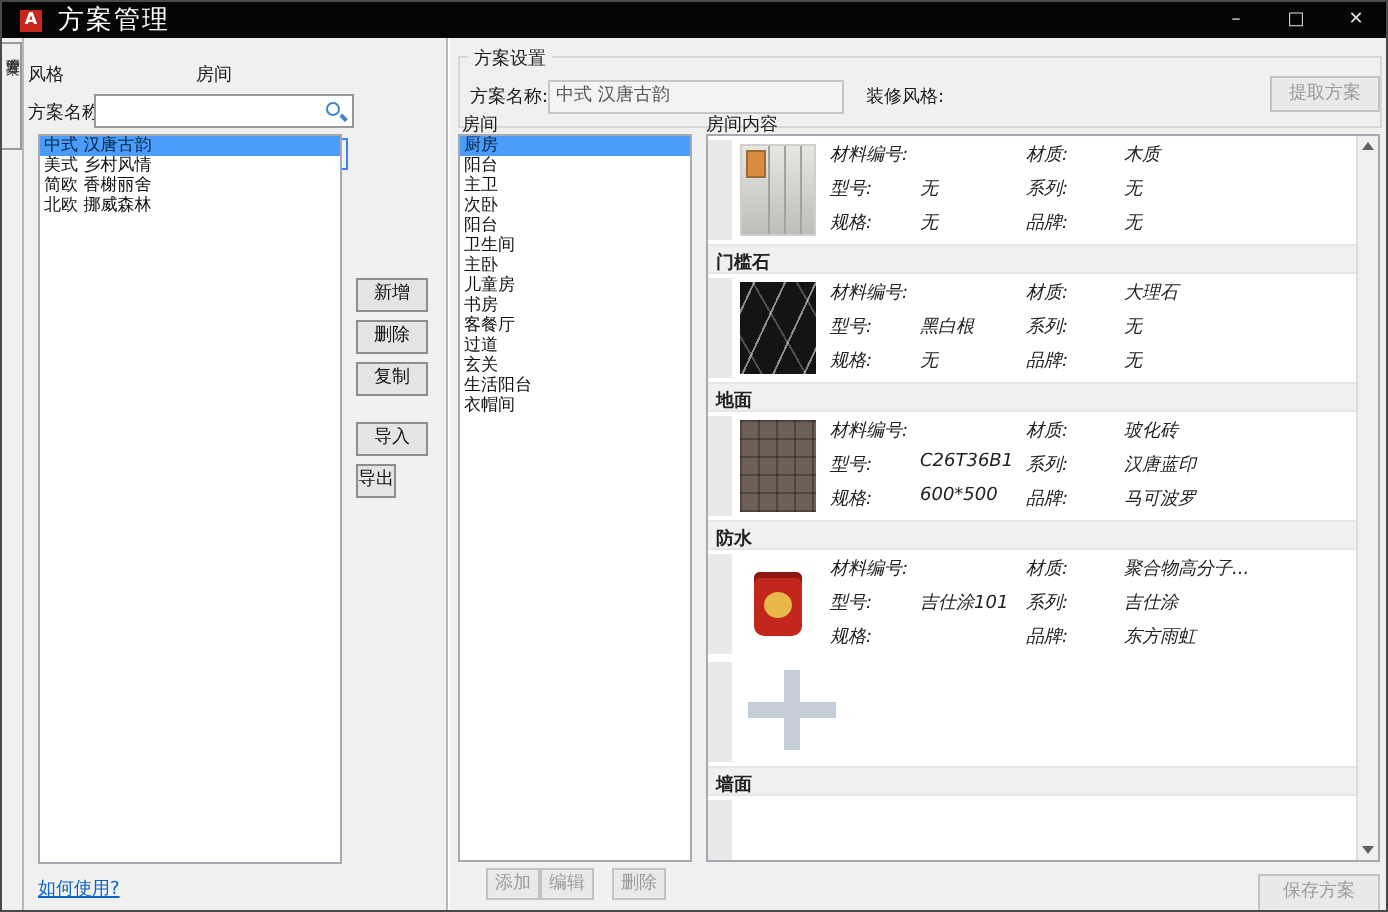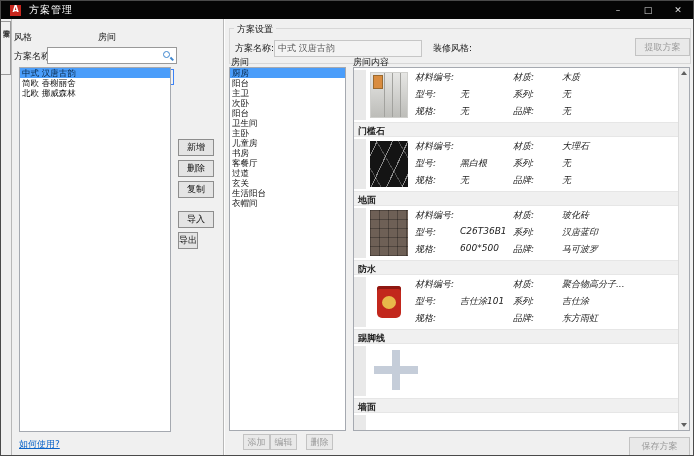--- a/index.html
+++ b/index.html
@@ -3,21 +3,21 @@
 <meta charset="utf-8">
 <style>
   *{margin:0;padding:0;box-sizing:border-box;}
   html,body{width:694px;height:456px;}
   body{font-family:"DejaVu Sans",sans-serif;font-size:9px;color:#1a1a1a;background:#fff;}
   .window{position:relative;width:694px;height:456px;background:#f0f0f0;border:1px solid #4a4a4a;overflow:hidden;}
 
   
   .titlebar{position:absolute;top:0;left:0;right:0;height:18px;background:#050505;color:#fff;display:flex;align-items:center;z-index:10;}
   .app-icon{width:11px;height:11px;background:#c8271e;margin-left:9px;color:#fff;font-size:8px;font-weight:bold;display:flex;align-items:center;justify-content:center;line-height:1;}
-  .title-text{margin-left:8px;font-size:10px;letter-spacing:1px;}
+  .title-text{margin-left:8px;font-size:13px;letter-spacing:1px;}
   .win-controls{margin-left:auto;display:flex;height:100%;}
   .win-btn{width:30px;height:18px;display:flex;align-items:center;justify-content:center;color:#ddd;font-size:9px;cursor:default;}
 
   .body{position:absolute;top:18px;left:0;right:0;bottom:0;background:#f0f0f0;}
   .vline-left{position:absolute;left:10px;top:0;bottom:0;width:1px;background:#b8b8b8;}
   .v-divider{position:absolute;left:222px;top:0;bottom:0;width:2px;border-left:1px solid #b8b8b8;border-right:1px solid #fdfdfd;}
 
   .side-tab{position:absolute;left:0;top:2px;width:10px;height:54px;background:#f0f0f0;border:1px solid #9a9a9a;border-left:none;writing-mode:vertical-rl;font-size:7px;color:#333;overflow:hidden;padding-top:2px;line-height:9px;}
 
   .lbl{position:absolute;font-size:9px;color:#1a1a1a;white-space:nowrap;}
@@ -119,20 +119,21 @@
     <div class="tinput" style="left:46px;top:28px;width:130px;height:17px;">
       <span></span>
       <span class="search-btn">
           <span class="mag"></span>
         </span>
     </div>
 
     <div class="listbox" style="left:18px;top:48px;width:152px;height:365px;">
   <div class="list-item selected"><span>中式 汉唐古韵</span></div>
 
+  <div class="list-item"><span>美式 乡村风情</span></div>
 
   <div class="list-item"><span>简欧 香榭丽舍</span></div>
 
   <div class="list-item"><span>北欧 挪威森林</span></div>
 </div>
 
     <div class="btn" style="left:177px;top:120px;width:36px;height:17px;line-height:15px;">新增</div>
     <div class="btn" style="left:177px;top:141px;width:36px;height:17px;line-height:15px;">删除</div>
     <div class="btn" style="left:177px;top:162px;width:36px;height:17px;line-height:15px;">复制</div>
     <div class="btn" style="left:177px;top:192px;width:36px;height:17px;line-height:15px;">导入</div>
@@ -308,21 +309,20 @@
     <span class="f-label">规格:</span>
     <span class="f-value"></span>
     <span class="f-label2">品牌:</span>
     <span class="f-value2">东方雨虹</span>
   </div>
 </div>
     </div>
   </div>
 
   <div class="section placeholder">
-    <div class="s-header"><span>踢脚线</span></div>
     <div class="s-body">
       <div class="s-strip"></div>
 
       <div class="plus-icon"></div>
       <div class="s-fields"></div>
     </div>
   </div>
 
   <div class="section">
     <div class="s-header"><span>墙面</span></div>

